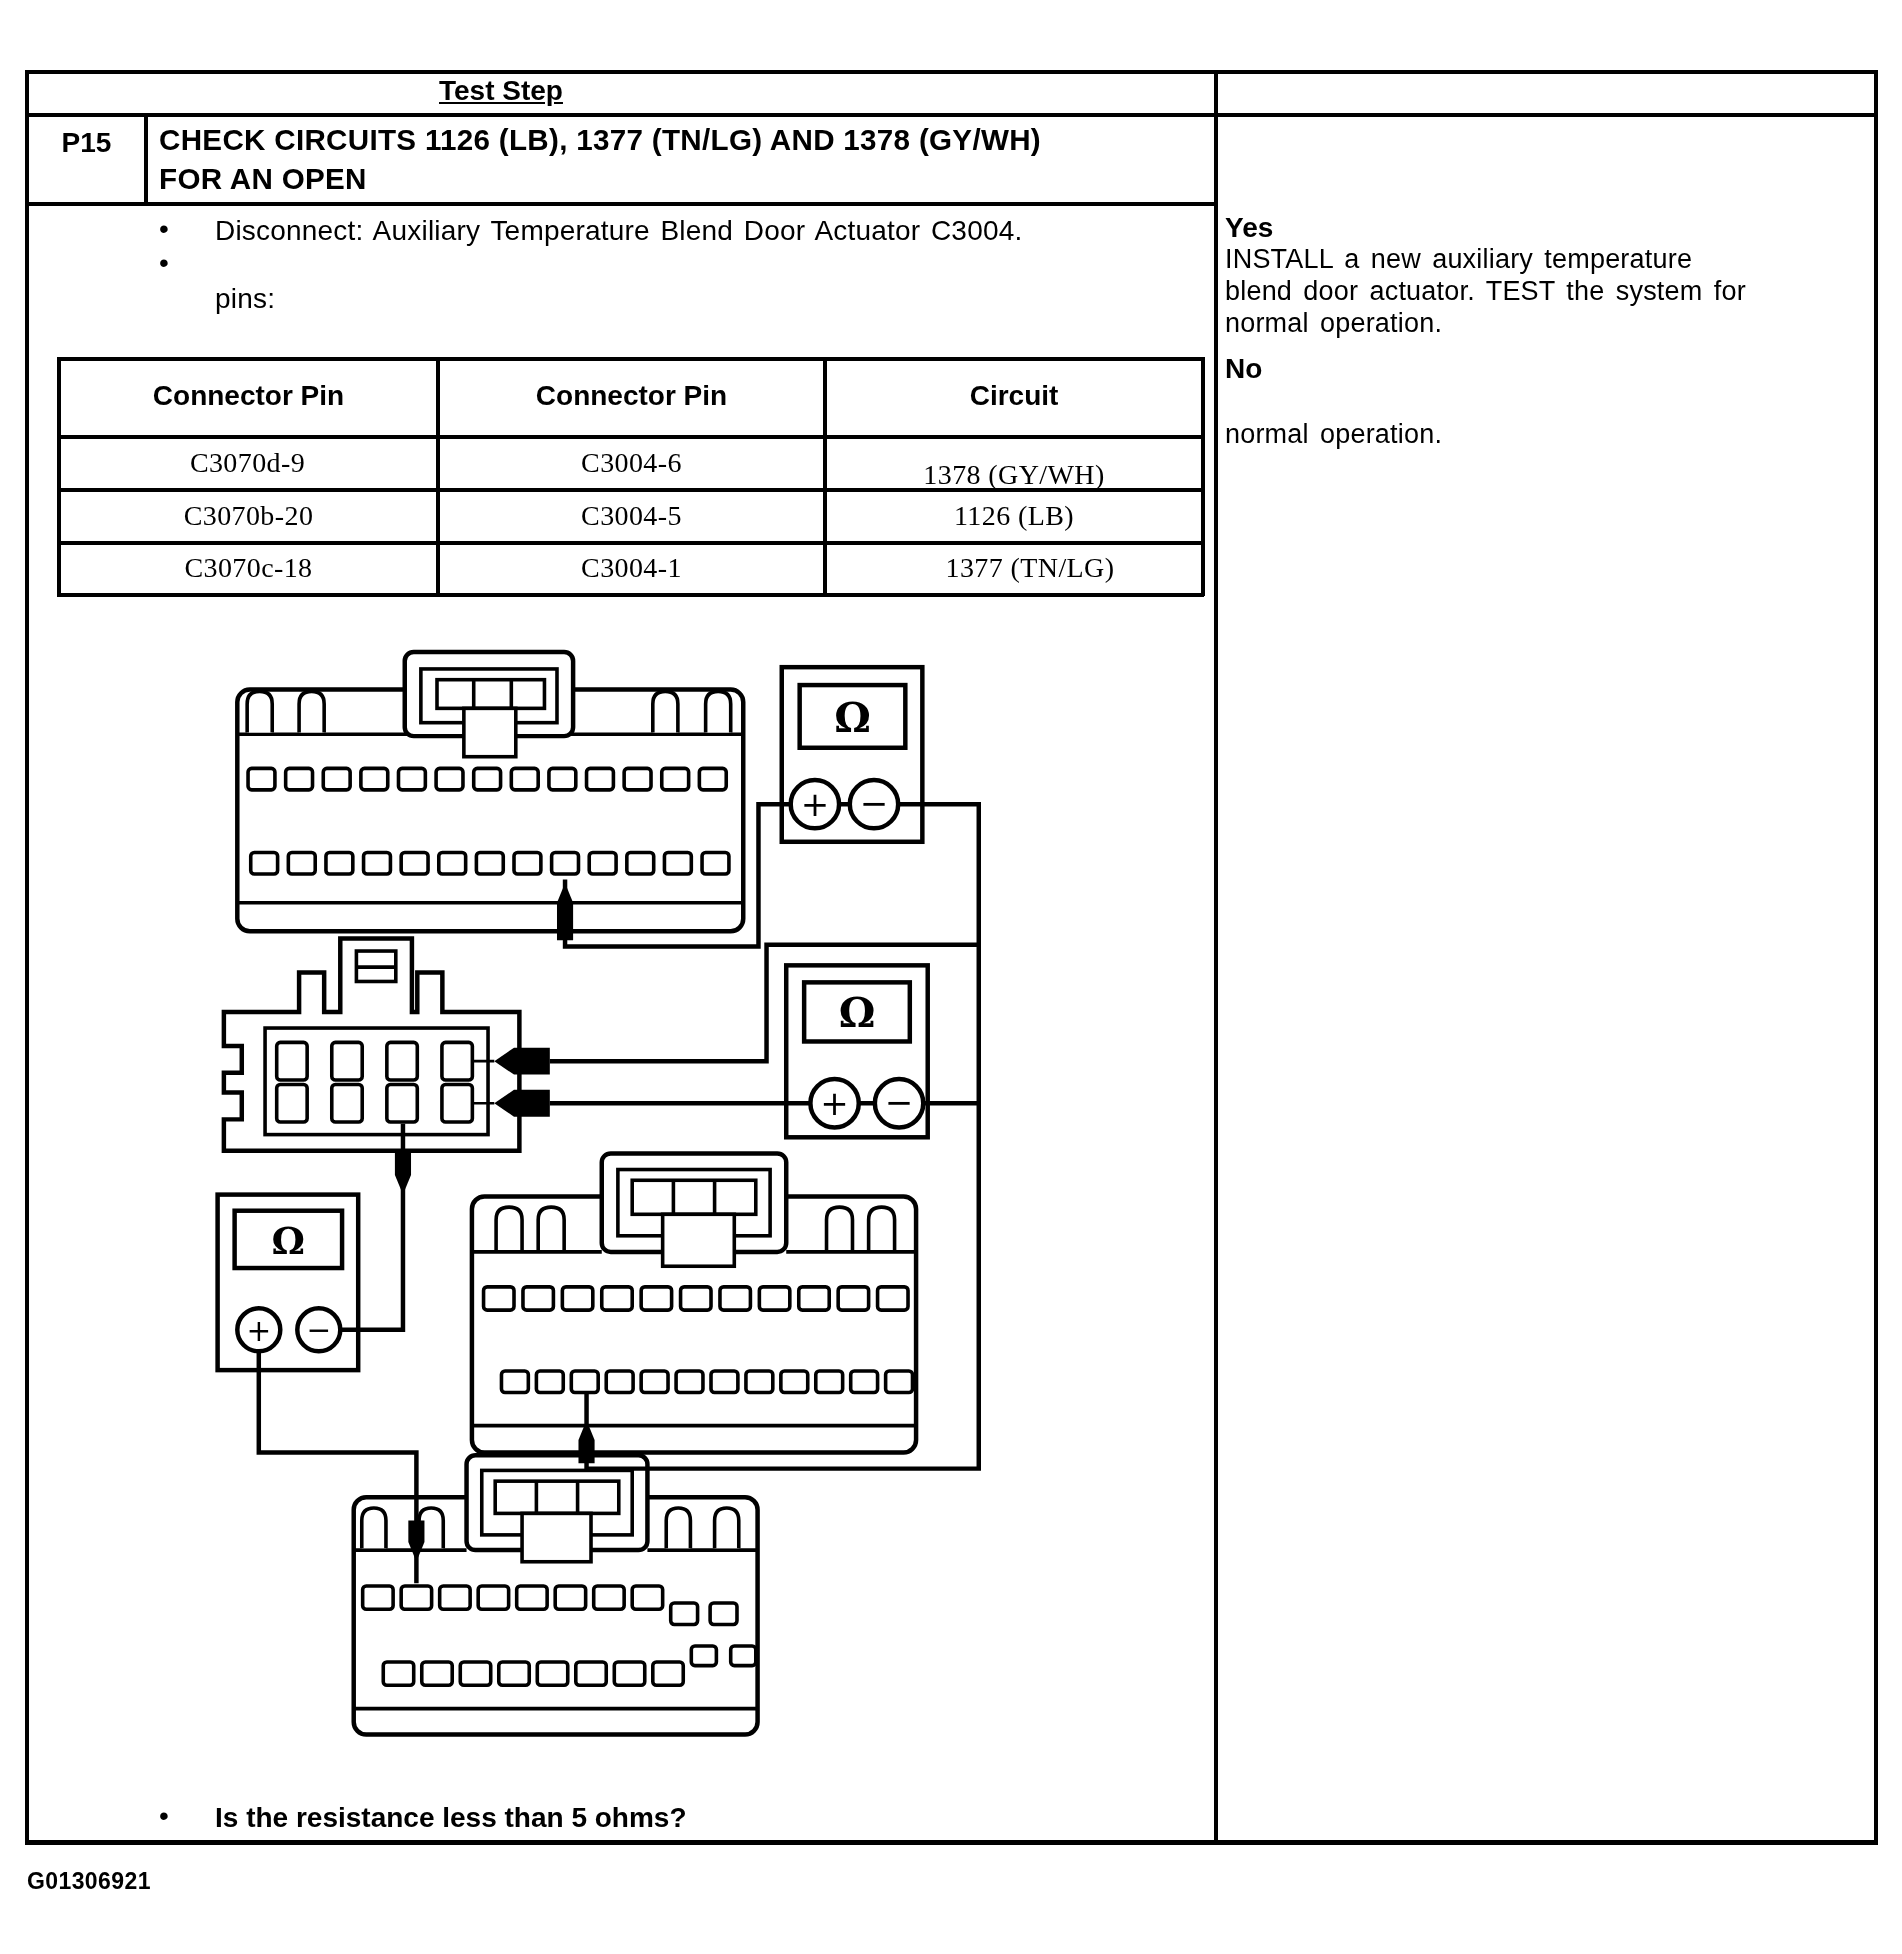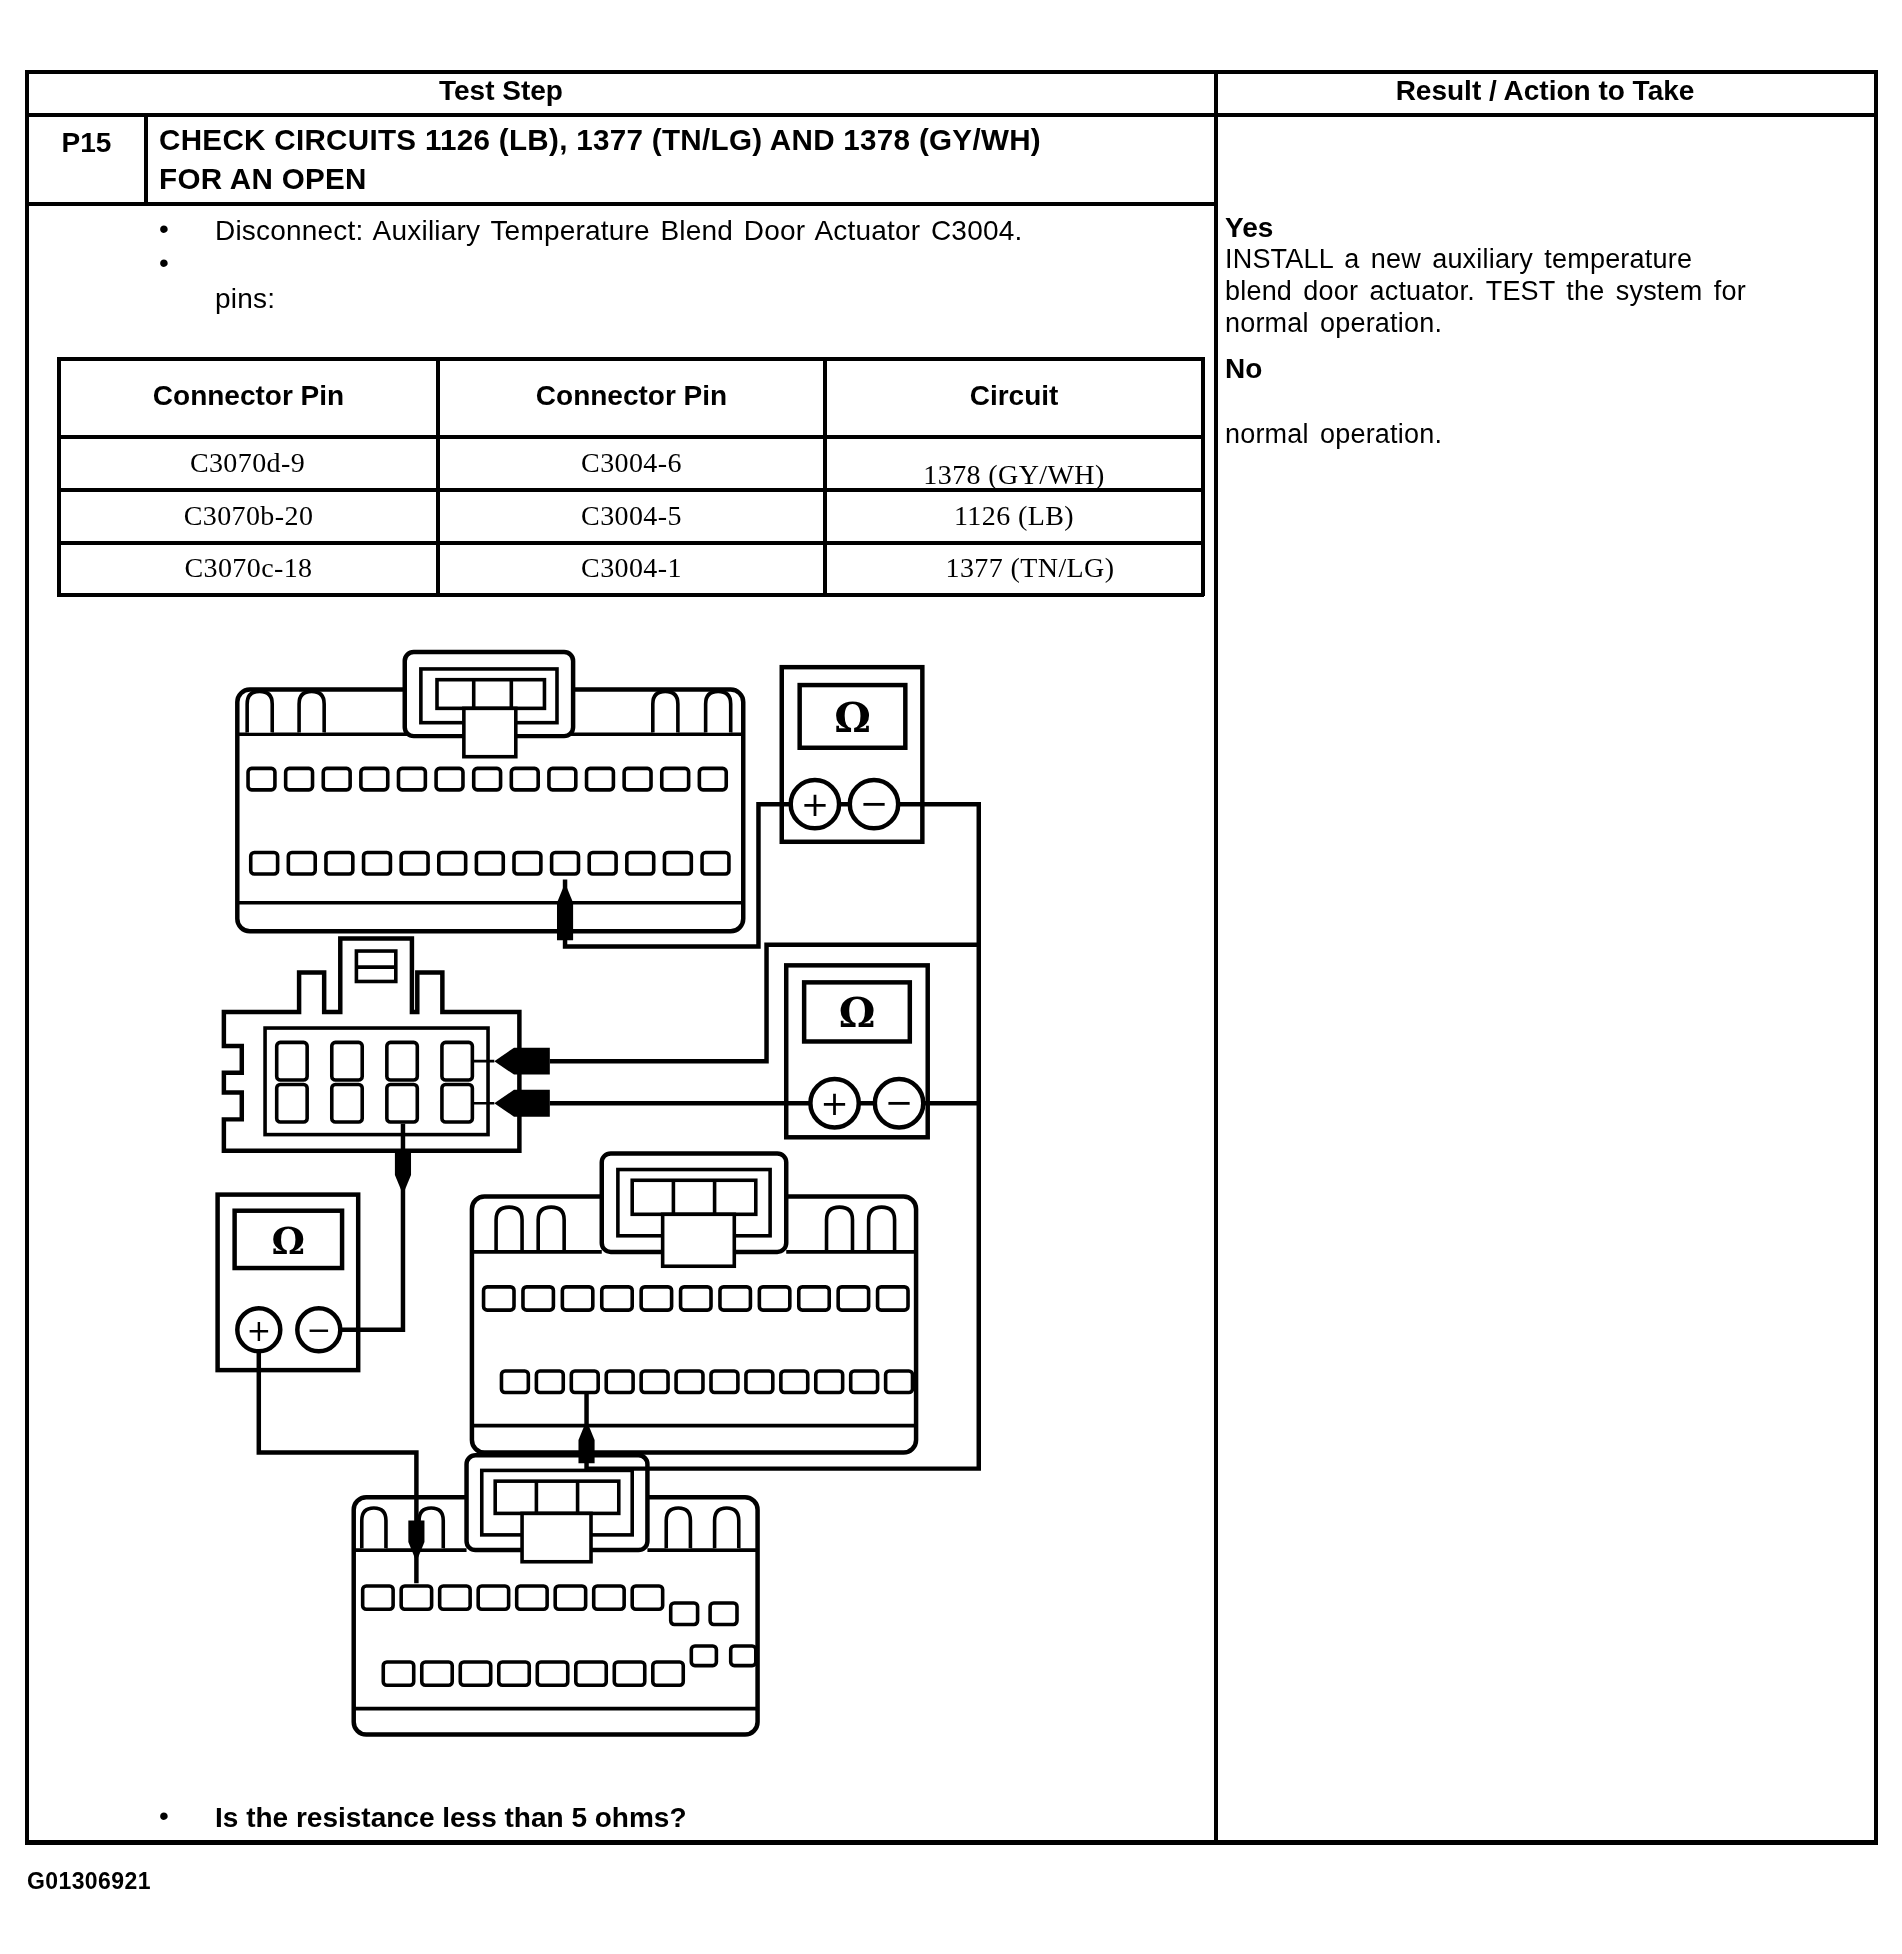--- a/index.html
+++ b/index.html
@@ -35,22 +35,21 @@
 
   <div class="line" style="left:25px;top:70px;width:1852px;height:3.6px;"></div>
   <div class="line" style="left:25px;top:113px;width:1852px;height:3.6px;"></div>
   <div class="line" style="left:25px;top:202px;width:1192px;height:3.6px;"></div>
   <div class="line" style="left:25px;top:1840px;width:1852px;height:5.4px;"></div>
   <div class="line" style="left:25px;top:70px;width:3.6px;height:1775px;"></div>
   <div class="line" style="left:1874px;top:70px;width:3.6px;height:1775px;"></div>
   <div class="line" style="left:1214px;top:70px;width:3.6px;height:1773px;"></div>
   <div class="line" style="left:144px;top:113px;width:3.6px;height:93px;"></div>
 
-  <div class="txt hdr cell" style="left:25px;top:75px;width:952px;">Test Step</div>
-  <div class="txt hdr cell" style="left:1217px;top:75px;width:656px;">Result / Action to Take</div>
+  <div class="txt hdr cell" style="left:25px;top:75px;width:952px;text-decoration:underline;">Test Step</div>
 
   <div class="txt hdr cell" style="left:25px;top:127px;width:123px;">P15</div>
   <div class="txt title" style="left:159px;top:123px;">CHECK CIRCUITS 1126 (LB), 1377 (TN/LG) AND 1378 (GY/WH)</div>
   <div class="txt title" style="left:159px;top:162px;">FOR AN OPEN</div>
 
   <div class="txt body-txt" style="left:159px;top:213px;">•</div>
   <div class="txt body-txt" style="left:215px;top:215px;">Disconnect:  Auxiliary Temperature Blend Door Actuator C3004.</div>
   <div class="txt body-txt" style="left:159px;top:247px;">•</div>
   <div class="txt body-txt" style="left:215px;top:283px;">pins:</div>
 

